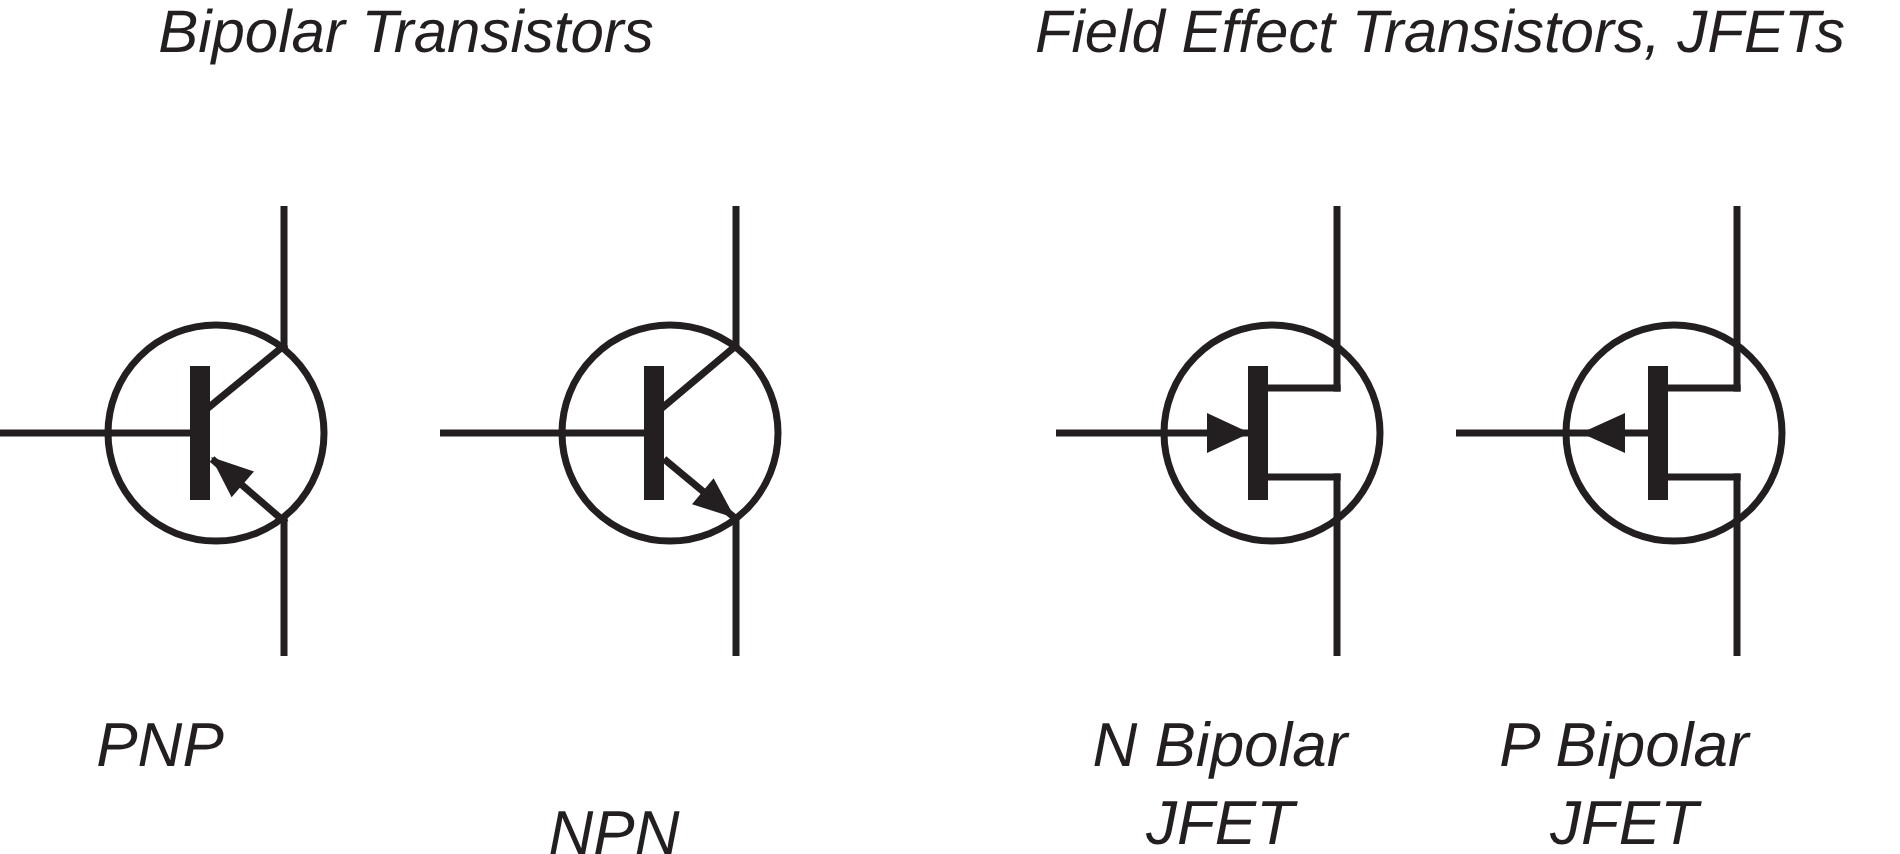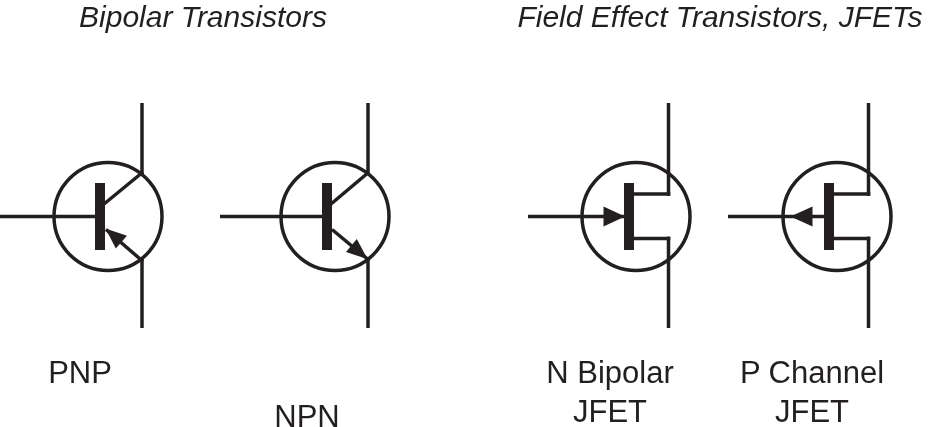--- a/index.html
+++ b/index.html
@@ -26,20 +26,21 @@
   .title-bipolar { left: 28px; width: 350px; }
   .title-fet { left: 495px; width: 450px; }
   .symbol-label {
     position: absolute;
     top: 353px;
     font-size: 31px;
     line-height: 39px;
     color: var(--ink);
     text-align: center;
     white-space: nowrap;
+    font-style: italic;
   }
   .label-pnp   { left: 40px;  width: 80px; }
   .label-npn   { left: 267px; width: 80px; margin-top: 44px; }
   .label-njfet { left: 530px; width: 160px; }
   .label-pjfet { left: 732px; width: 160px; }
   .stroke { stroke: var(--ink); stroke-width: 3.5; fill: none; }
   .fillink { fill: var(--ink); stroke: none; }
 </style>
 </head>
 <body>
@@ -104,17 +105,17 @@
   <div class="symbol-label label-npn">
     <span>NPN</span>
   </div>
 
   <div class="symbol-label label-njfet">
     <div>N Bipolar</div>
     <div>JFET</div>
   </div>
 
   <div class="symbol-label label-pjfet">
-    <div>P Channel</div>
+    <div>P Bipolar</div>
     <div>JFET</div>
   </div>
 
 </div>
 
 </body></html>

